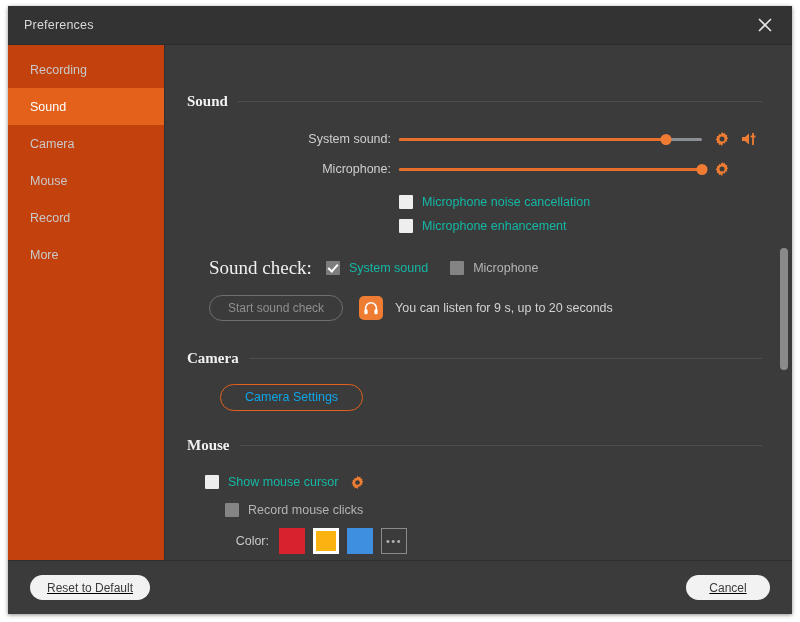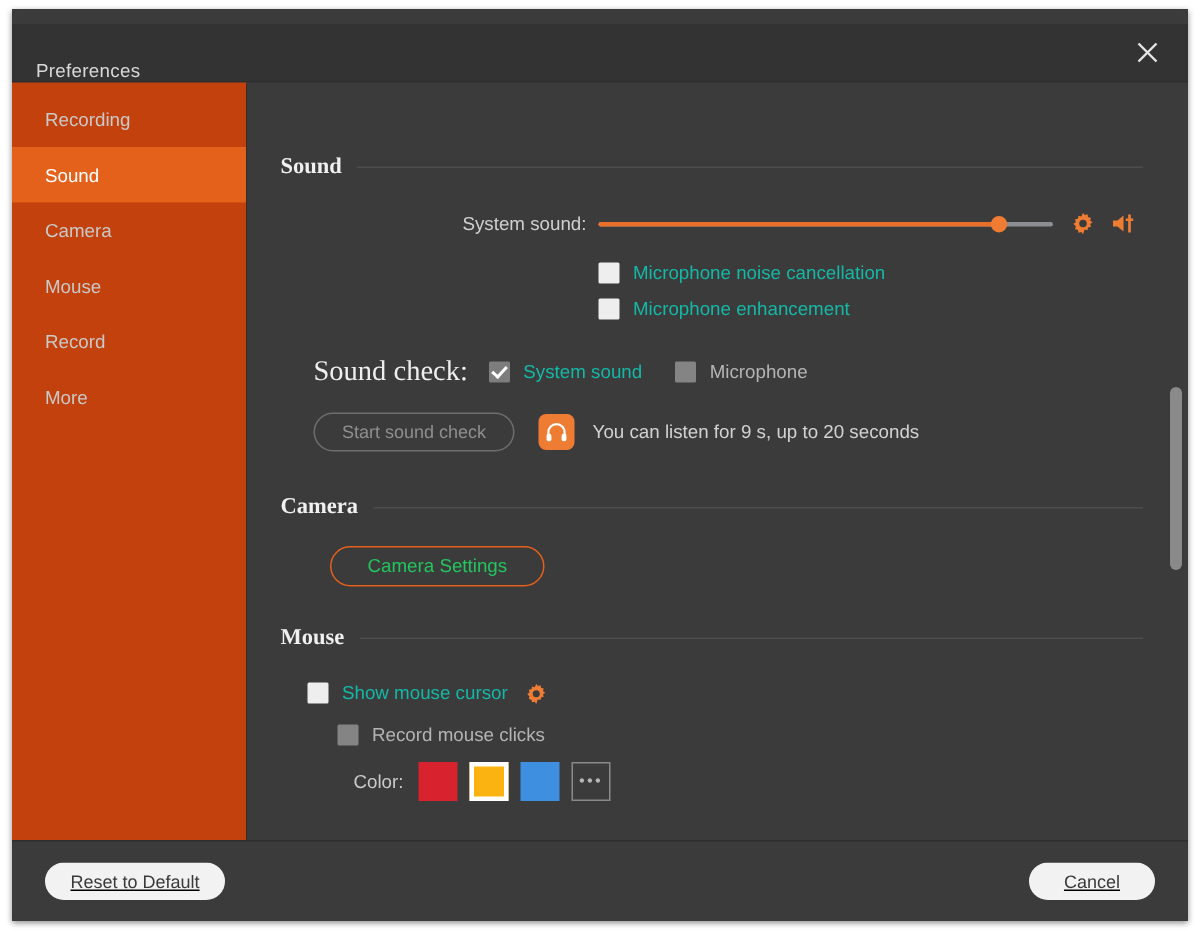--- a/index.html
+++ b/index.html
@@ -15,24 +15,23 @@
     width: 784px; height: 608px;
     background: #3b3b3b;
     box-shadow: 0 1px 4px rgba(0,0,0,0.45);
     display: flex; flex-direction: column;
     overflow: hidden;
   }
   
   .titlebar {
     height: 38px;
     background: #333333;
-    display: flex; align-items: flex-end;
+    display: flex; align-items: center;
     flex: 0 0 38px;
     position: relative;
-    margin-top: 10px;
   }
   .title-text {
     color: #d9d9d9;
     font-size: 12.5px;
     margin-left: 16px;
     letter-spacing: .2px;
   }
   .close-btn {
     position: absolute;
     right: 10px; top: 4px;
@@ -183,21 +182,21 @@
     height: 24px;
     padding: 0 18px;
     display: inline-flex;
     align-items: center; justify-content: center;
     background: transparent;
     cursor: default;
   }
   .btn-outline-orange {
     border: 1px solid #e4611b;
     border-radius: 14px;
-    color: #22c55e;
+    color: #0ea5e9;
     font-size: 12.5px;
     height: 25px;
     padding: 0 24px;
     display: inline-flex;
     align-items: center; justify-content: center;
     background: transparent;
     cursor: pointer;
   }
   .headset {
     width: 24px; height: 24px;
@@ -351,20 +350,34 @@
           </span>
           <span class="spk">
             <svg width="18" height="16" viewBox="0 0 18 16" aria-hidden="true">
               <path d="M2 6h3l4-3.4v10.8L5 10H2z" fill="#ef7c33"></path>
               <line x1="13" y1="2" x2="13" y2="14" stroke="#ef7c33" stroke-width="1.8"></line>
               <line x1="10.5" y1="5.5" x2="15.5" y2="5.5" stroke="#ef7c33" stroke-width="1.8"></line>
             </svg>
           </span>
         </div>
 
+        <div class="row" style="height:30px">
+          <span class="lbl-right">Microphone:</span>
+          <div class="slider-wrap">
+            <div class="slider-track"></div>
+            <div class="slider-fill" id="micFill" style="width: 100%;"></div>
+            <div class="slider-knob" id="micKnob" style="left: 100%;"></div>
+          </div>
+          <span class="gear">
+            <svg width="16" height="16" viewBox="0 0 16 16" aria-hidden="true">
+              <path d="M8 0.8l1.1 1.6 1.9-.5.4 1.9 1.9.4-.5 1.9 1.6 1.1-1.6 1.1.5 1.9-1.9.4-.4 1.9-1.9-.5L8 15.2l-1.1-1.6-1.9.5-.4-1.9-1.9-.4.5-1.9L1.6 8.2l1.6-1.1-.5-1.9 1.9-.4.4-1.9 1.9.5z" fill="#ef7c33"></path>
+              <circle cx="8" cy="8" r="2.5" fill="#3b3b3b"></circle>
+            </svg>
+          </span>
+        </div>
 
         <div class="row" style="height:24px;margin-top:6px;padding-left:212px">
           <span class="cb enabled"></span>
           <span class="cb-label">Microphone noise cancellation</span>
         </div>
 
         <div class="row" style="height:24px;padding-left:212px">
           <span class="cb enabled"></span>
           <span class="cb-label">Microphone enhancement</span>
         </div>

